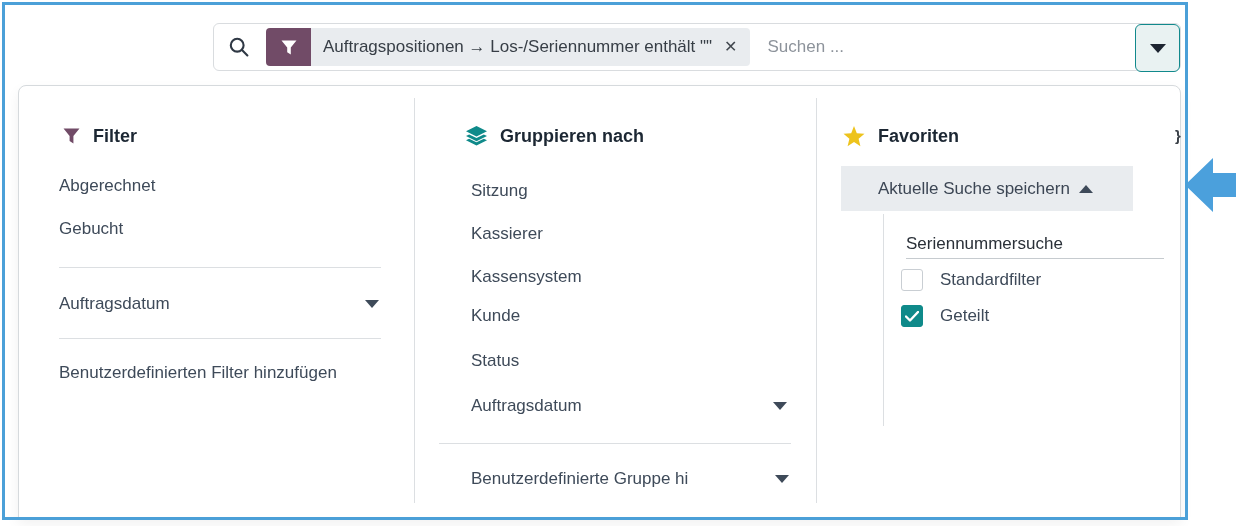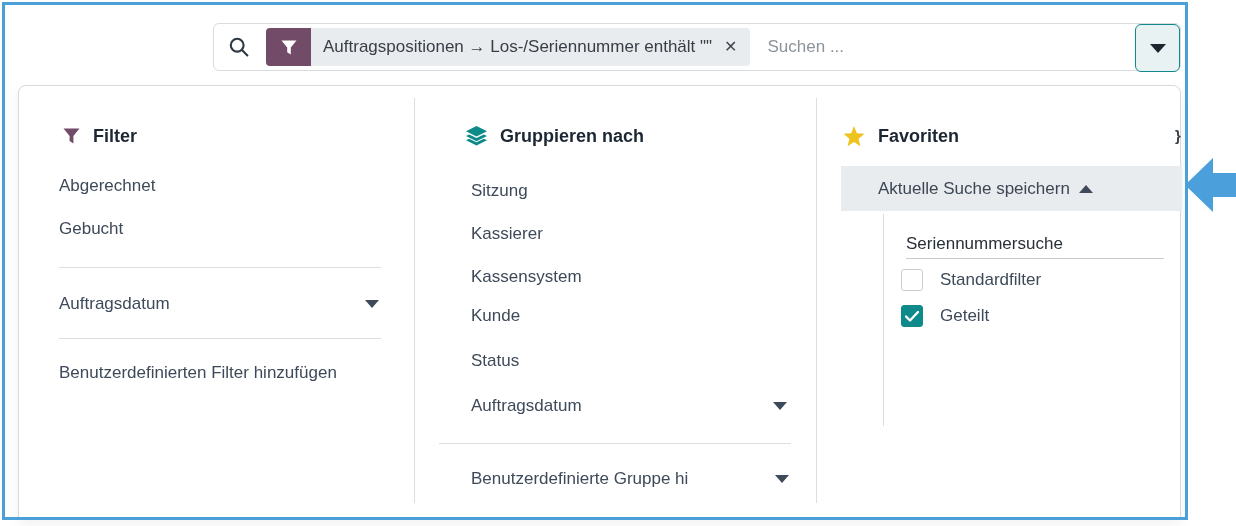--- a/index.html
+++ b/index.html
@@ -44,21 +44,21 @@
   }
   .vdiv{position:absolute;top:12px;bottom:14px;width:1px;background:#dcdfe2;}
   .hdiv{position:absolute;height:1px;background:#dcdfe2;}
   .col-header{position:absolute;display:flex;align-items:center;gap:13px;height:28px;
     font-size:18px;font-weight:700;color:#1c2733;}
   .item{position:absolute;height:24px;display:flex;align-items:center;font-size:17px;color:#3e4a59;cursor:pointer;white-space:nowrap;}
   .item-row{position:absolute;height:24px;display:flex;align-items:center;justify-content:space-between;cursor:pointer;font-size:17px;color:#3e4a59;}
 
   
   .save-block{
-    position:absolute;left:822px;top:80px;width:341px;height:45px;background:#e9ecef;
+    position:absolute;left:822px;top:80px;width:292px;height:45px;background:#e9ecef;
     display:flex;align-items:center;gap:9px;padding-left:37px;box-sizing:border-box;
     font-size:17px;color:#3c4654;cursor:pointer;white-space:nowrap;
   }
   .fav-vline{position:absolute;left:864px;top:128px;height:212px;width:1px;background:#dcdfe2;}
   .fav-input{
     position:absolute;left:887px;top:143px;width:258px;height:30px;box-sizing:border-box;
     border:none;border-bottom:1px solid #c6cbcf;outline:none;background:transparent;
     font-family:inherit;font-size:17px;color:#2a3038;padding:0;
   }
   .cb-row{position:absolute;left:882px;display:flex;align-items:center;gap:17px;height:24px;cursor:pointer;}

